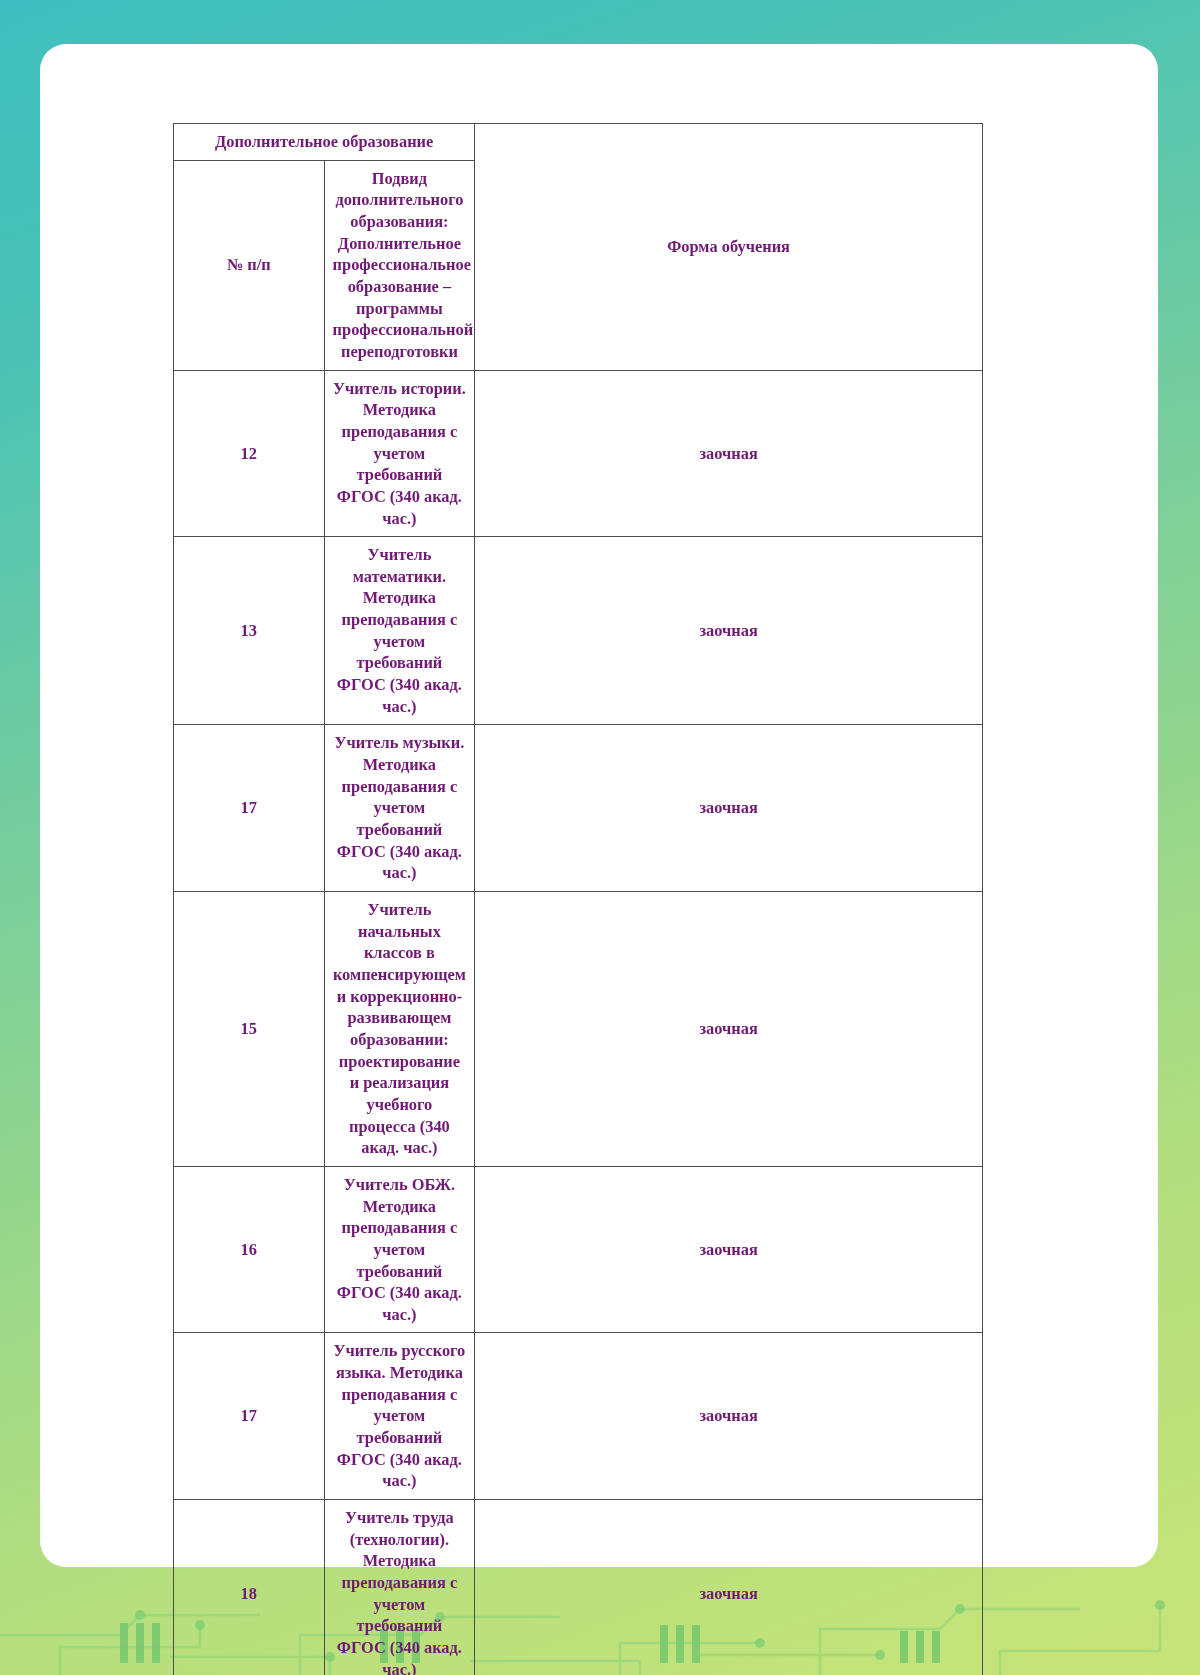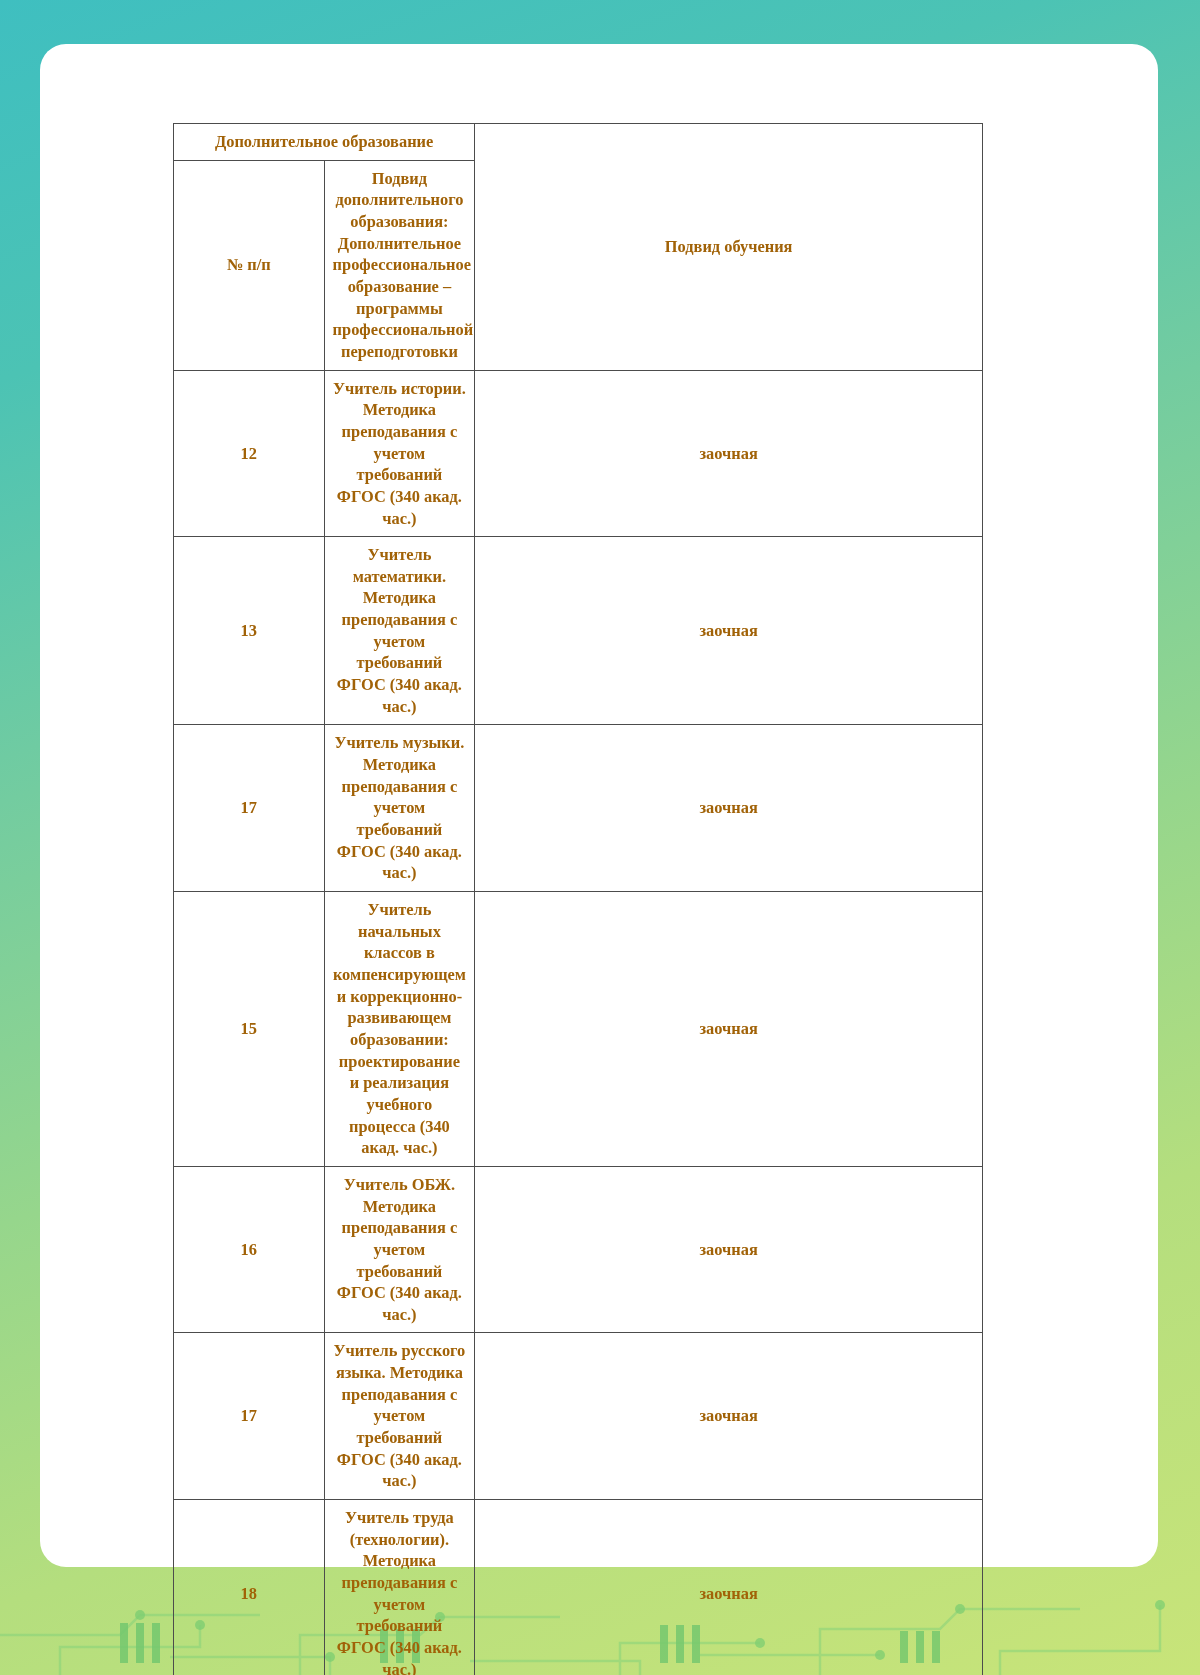--- a/index.html
+++ b/index.html
@@ -63,21 +63,21 @@
     table-layout: fixed;
   }
   table.tbl td {
     border: 1.3px solid #4c4c4c;
     padding: 7px 8px;
     vertical-align: middle;
     text-align: center;
     font-weight: bold;
     font-size: 16.4px;
     line-height: 1.32;
-    color: #a16207;
+    color: #701a75;
   }
   td.col-num { width: 88px; }
   td.col-name { width: 562px; }
   td.col-form { width: 160px; }
 
   .hdr-title {
     font-size: 17.5px;
     padding: 12px 8px 11px;
   }
   .hdr-sub {
@@ -144,21 +144,21 @@
     </svg>
   </div>
 
   <div class="page-inner">
 
     <div class="doc">
       <table class="tbl">
         <tbody>
           <tr>
             <td class="col-num hdr-title" colspan="2">Дополнительное образование</td>
-            <td class="col-form hdr-form" rowspan="2">Подвид обучения</td>
+            <td class="col-form hdr-form" rowspan="2">Форма обучения</td>
           </tr>
           <tr>
             <td class="col-num hdr-np">№ п/п</td>
             <td class="col-name hdr-sub">Подвид дополнительного образования: Дополнительное профессиональное образование – программы профессиональной переподготовки</td>
           </tr>
 
           <tr>
             <td class="col-num num-cell">12</td>
             <td class="col-name name-cell">Учитель истории. Методика преподавания с учетом требований ФГОС (340 акад. час.)</td>
             <td class="col-form form-cell">заочная</td>

